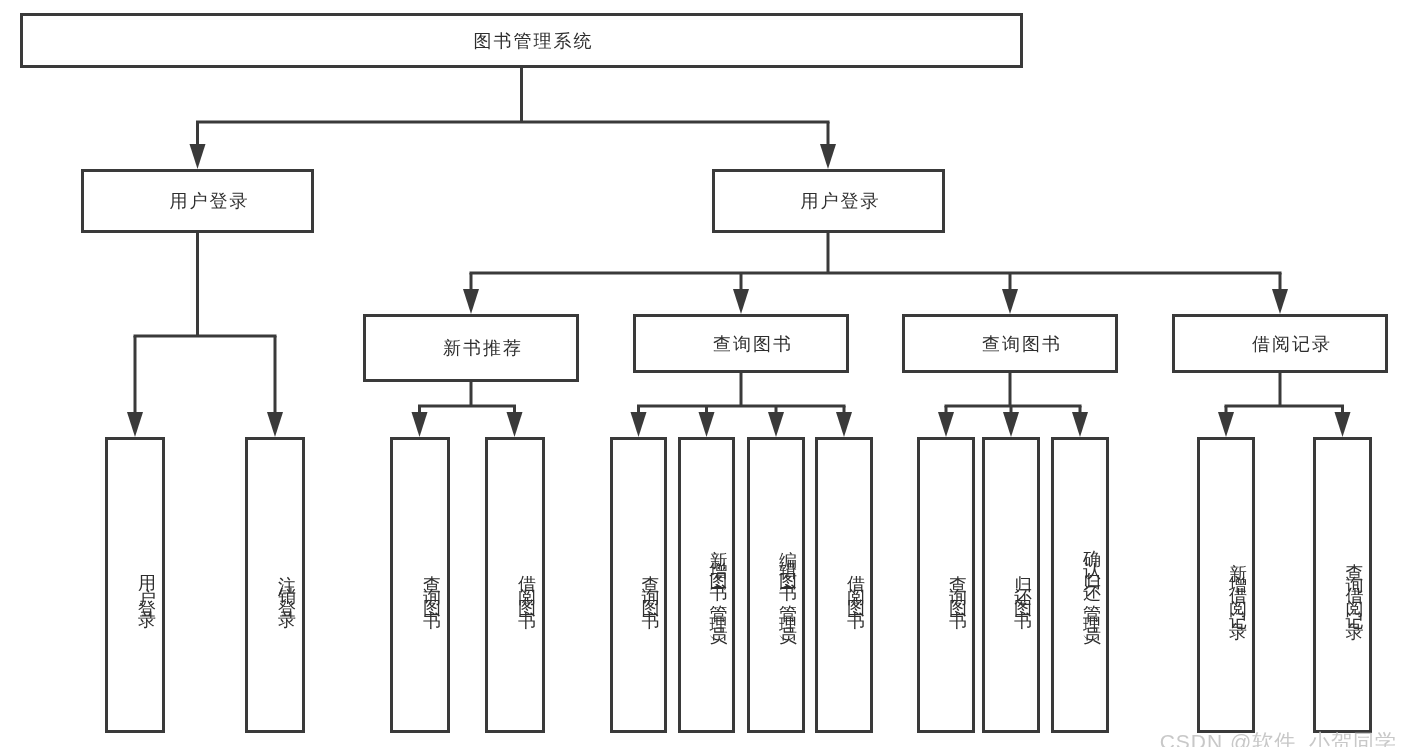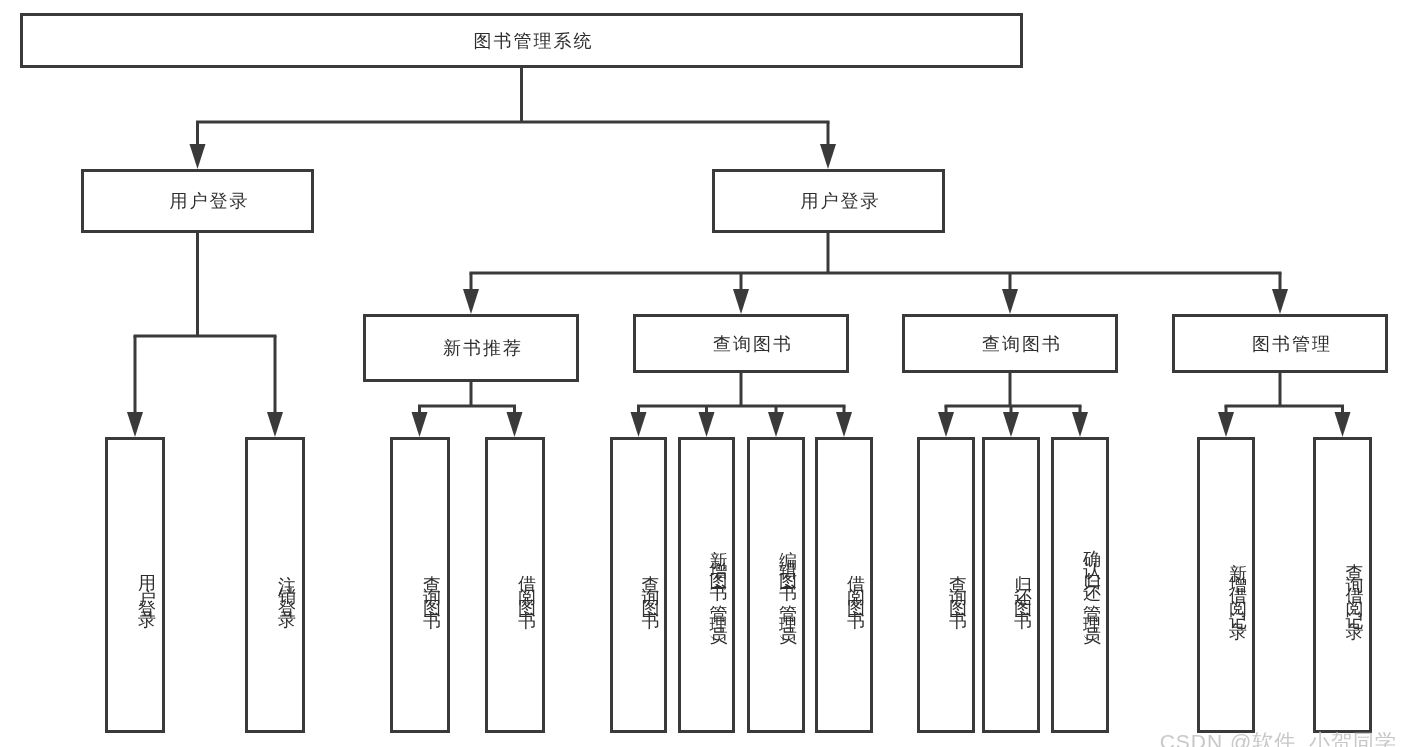--- a/index.html
+++ b/index.html
@@ -126,21 +126,21 @@
   </svg>
 
   <div class="node hnode" style="left:20px; top:13px; width:1003px; height:55px;">图书管理系统</div>
 
   <div class="node hnode" style="left:81px; top:169px; width:233px; height:64px;">用户登录</div>
   <div class="node hnode" style="left:712px; top:169px; width:233px; height:64px;">用户登录</div>
 
   <div class="node hnode" style="left:363px; top:314px; width:216px; height:68px;">新书推荐</div>
   <div class="node hnode" style="left:633px; top:314px; width:216px; height:59px;">查询图书</div>
   <div class="node hnode" style="left:902px; top:314px; width:216px; height:59px;">查询图书</div>
-  <div class="node hnode" style="left:1172px; top:314px; width:216px; height:59px;">图书管理</div>
+  <div class="node hnode" style="left:1172px; top:314px; width:216px; height:59px;">借阅记录</div>
 
   <div class="node vnode" style="left:105px; top:437px; width:60px; height:296px;">用户登录</div>
   <div class="node vnode" style="left:245px; top:437px; width:60px; height:296px;">注销登录</div>
 
   <div class="node vnode" style="left:390px; top:437px; width:60px; height:296px;">查询图书</div>
   <div class="node vnode" style="left:485px; top:437px; width:60px; height:296px;">借阅图书</div>
 
   <div class="node vnode" style="left:610px; top:437px; width:57px; height:296px;">查询图书</div>
   <div class="node vnode long" style="left:678px; top:437px; width:57px; height:296px;">新增图书（管理员）</div>
   <div class="node vnode long" style="left:747px; top:437px; width:58px; height:296px;">编辑图书（管理员）</div>

